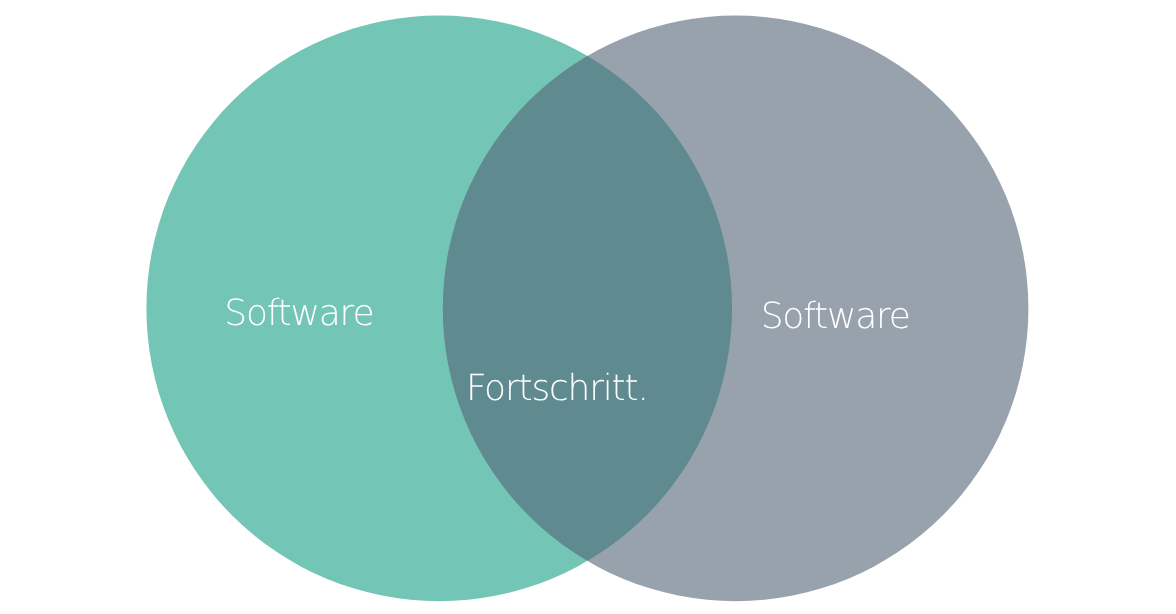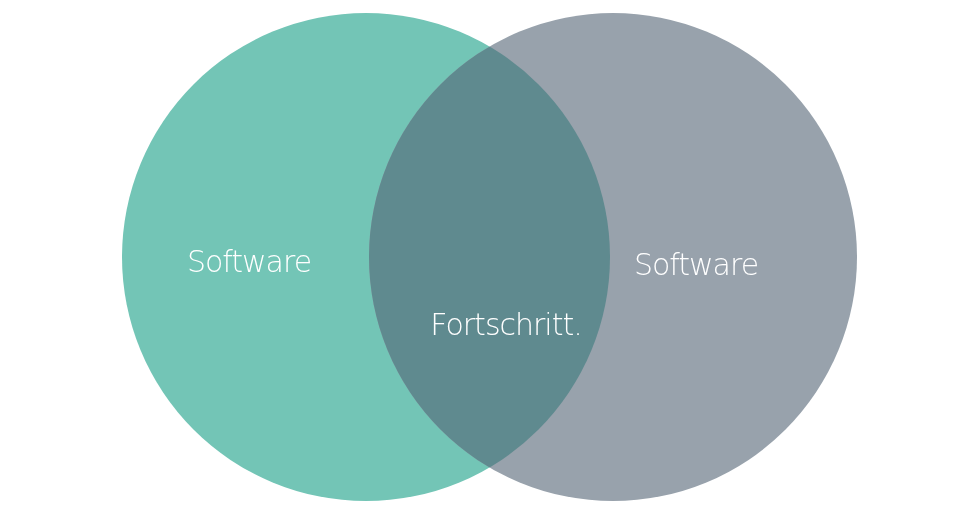--- a/index.html
+++ b/index.html
@@ -25,13 +25,13 @@
       <circle cx="366" cy="257" r="244"></circle>
     </clipPath>
   </defs>
   <circle cx="366" cy="257" r="244" fill="#73c5b6"></circle>
   <circle cx="613" cy="257" r="244" fill="#98a2ac"></circle>
   <circle cx="613" cy="257" r="244" fill="#5f8a8f" clip-path="url(#clip-left)"></circle>
 </svg>
 
 <div class="label" style="left:249px; top:261px;">Software</div>
 <div class="label" style="left:696px; top:264px;">Software</div>
-<div class="label" style="left:506px; top:324px;text-align:center;">Fortschritt.</div>
+<div class="label" style="left:464px; top:324px;text-align:center;">Fortschritt.</div>
 
 </body></html>

